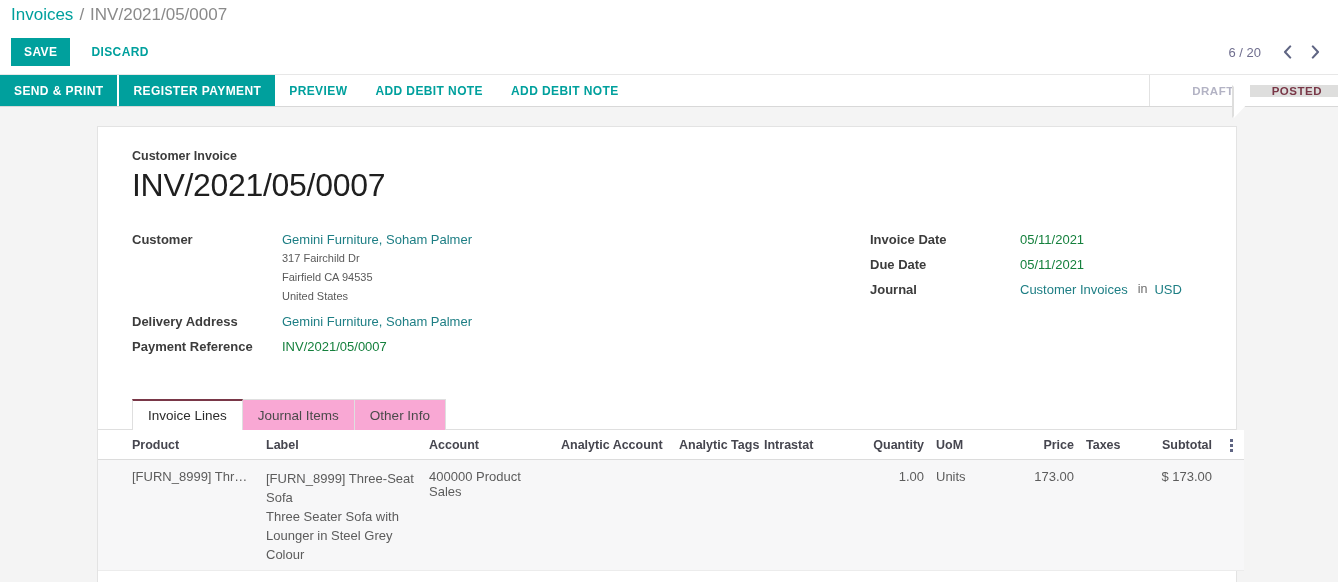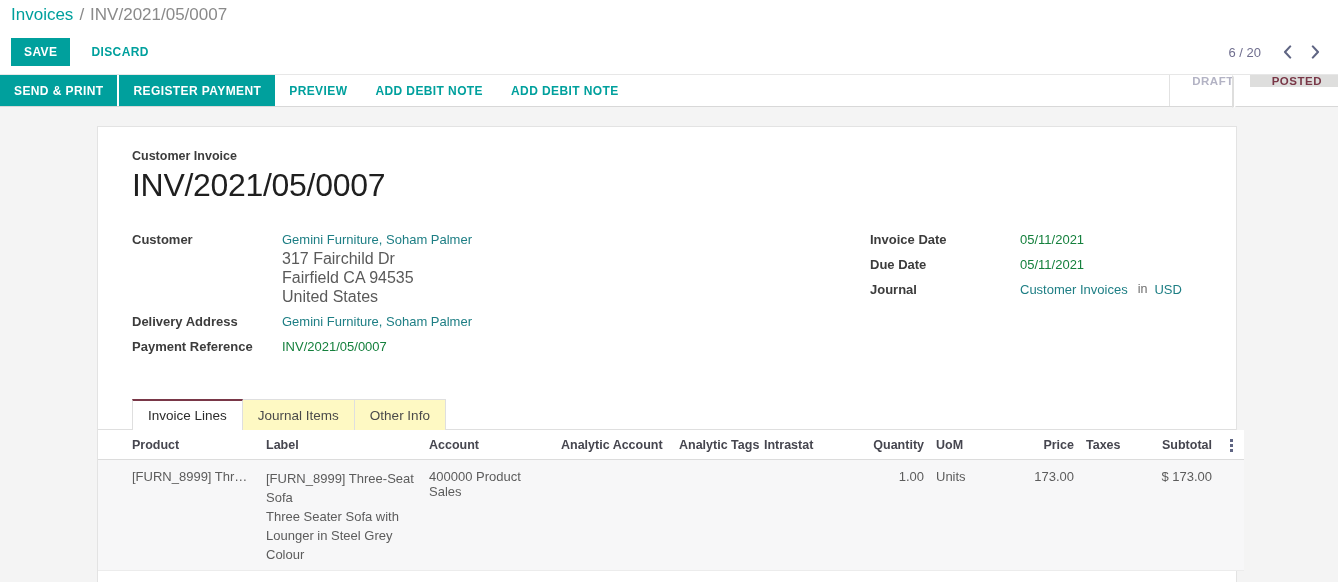--- a/index.html
+++ b/index.html
@@ -109,22 +109,23 @@
     cursor: pointer;
     white-space: nowrap;
   }
   .sb-btn.primary { background: #00a09d; color: #ffffff; }
   .sb-btn.primary + .sb-btn.primary { border-left: 2px solid #ffffff; }
   .sb-btn.plain { background: transparent; color: #00a09d; }
 
   .sb-status {
     margin-left: auto;
     display: flex;
-    align-items: flex-start;
+    align-items: center;
     border-left: 1px solid #e2e2e2;
+    padding-left: 20px;
   }
   .pill {
     position: relative;
     display: flex;
     align-items: center;
     padding: 0 16px 0 22px;
     font-size: 11.5px;
     font-weight: bold;
     letter-spacing: .5px;
   }
@@ -209,40 +210,40 @@
   }
   .field-label.narrow { width: 150px; flex: 0 0 150px; }
   .field-value {
     font-size: 13px;
     color: #15803d;
   }
   .field-value.link, .link {
     color: #1d7e84;
     cursor: pointer;
   }
-  .addr-line { font-size: 16px; color: #5a5a5a; }
+  .addr-line { font-size: 11px; color: #5a5a5a; }
   .inline-sep { color: #6d6d6d; margin: 0 7px 0 10px; font-size: 12.5px; }
 
   
   .notebook {
     margin-top: 36px;
   }
   .tabs {
     display: flex;
     align-items: flex-end;
     border-bottom: 1px solid #dfdfdf;
     margin: 0 -34px;
     padding-left: 34px;
   }
   .tab {
     font-size: 13.5px;
     padding: 8px 15px 7px 15px;
     color: #4a4a4a;
     cursor: pointer;
-    background: #fef9c3;
+    background: #f9a8d4;
     border: 1px solid #dfdfdf;
     border-bottom: none;
     margin-right: -1px;
     position: relative;
     top: 1px;
   }
   .tab.active {
     background: #ffffff;
     color: #2b2b2b;
     border-top: 2px solid #793747;

